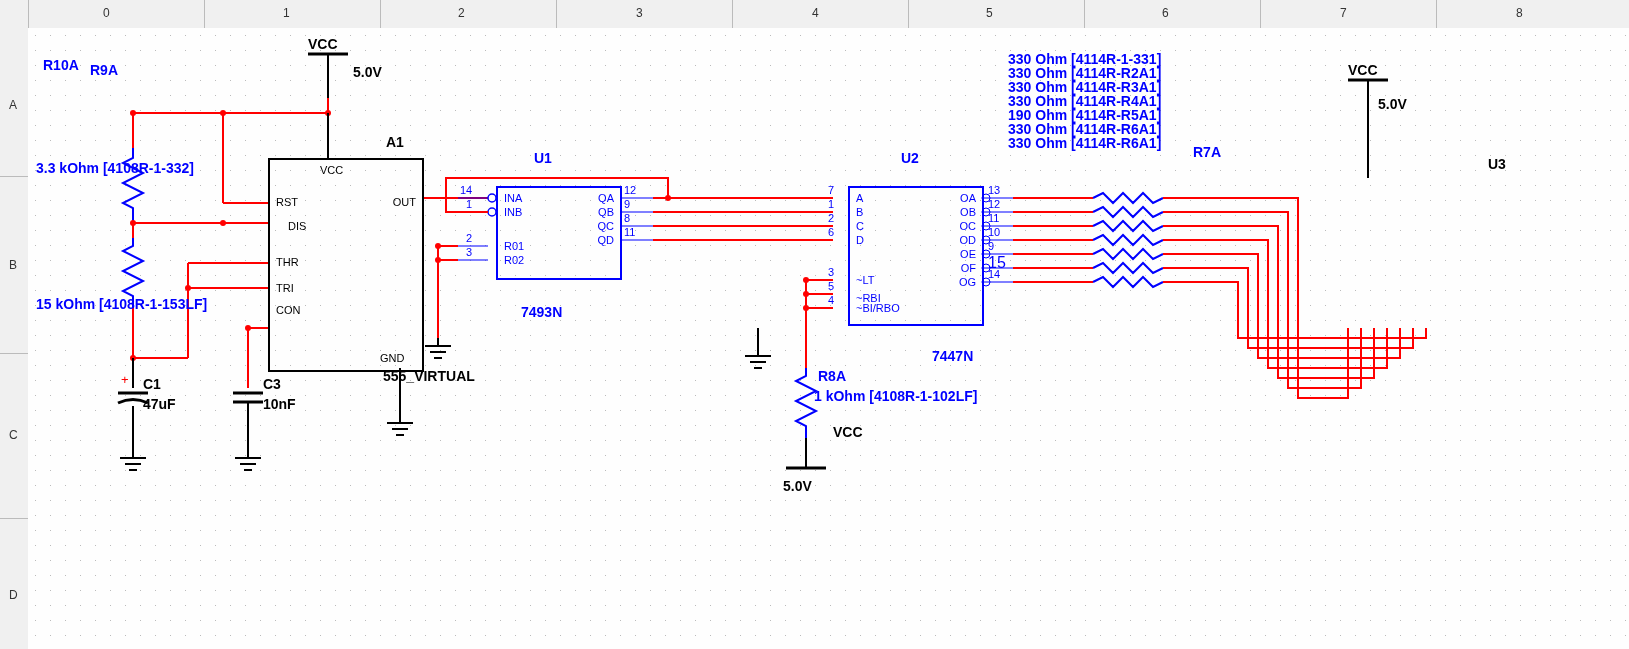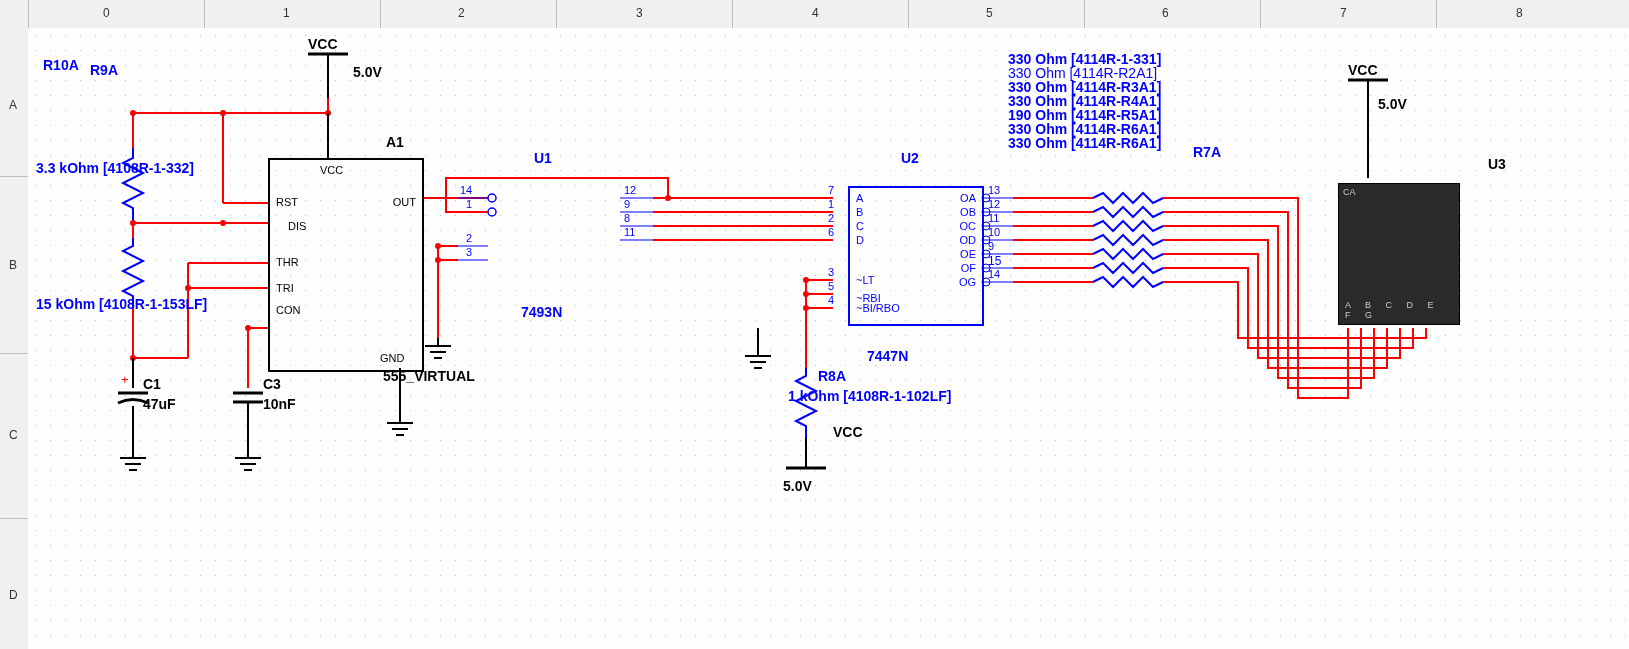--- a/index.html
+++ b/index.html
@@ -265,30 +265,30 @@
     <span class="lbl black" style="left:115px; top:348px">C1</span>
     <span class="lbl black" style="left:115px; top:368px">47uF</span>
     <span class="lbl black" style="left:235px; top:348px">C3</span>
     <span class="lbl black" style="left:235px; top:368px">10nF</span>
     <span class="lbl black" style="left:355px; top:340px">555_VIRTUAL</span>
 
     <span class="lbl blue" style="left:506px; top:122px">U1</span>
     <span class="lbl blue" style="left:493px; top:276px">7493N</span>
 
     <span class="lbl blue" style="left:873px; top:122px">U2</span>
-    <span class="lbl blue" style="left:839px; top:320px">7447N</span>
+    <span class="lbl blue" style="left:904px; top:320px">7447N</span>
 
     <span class="lbl blue" style="left:790px; top:340px">R8A</span>
-    <span class="lbl blue" style="left:760px; top:360px">1 kOhm  [4108R-1-102LF]</span>
+    <span class="lbl blue" style="left:786px; top:360px">1 kOhm  [4108R-1-102LF]</span>
     <span class="lbl black" style="left:805px; top:396px">VCC</span>
     <span class="lbl black" style="left:755px; top:450px">5.0V</span>
 
     <div style="position:absolute; left:980px; top:24px; line-height:14px">
       <div class="blue" style="font-weight:bold;font-size:14px">330 Ohm  [4114R-1-331]</div>
-      <div class="blue" style="font-weight:normal;font-size:14px">330 Ohm  [4114R-R2A1]</div>
+      <div class="blue" style="font-weight:bold;font-size:14px">330 Ohm  [4114R-R2A1]</div>
       <div class="blue" style="font-weight:bold;font-size:14px">330 Ohm  [4114R-R3A1]</div>
       <div class="blue" style="font-weight:bold;font-size:14px">330 Ohm  [4114R-R4A1]</div>
       <div class="blue" style="font-weight:bold;font-size:14px">190 Ohm  [4114R-R5A1]</div>
       <div class="blue" style="font-weight:bold;font-size:14px">330 Ohm  [4114R-R6A1]</div>
       <div class="blue" style="font-weight:bold;font-size:14px">330 Ohm  [4114R-R6A1]</div>
     </div>
     <span class="lbl blue" style="left:1165px; top:116px">R7A</span>
 
     <span class="lbl black" style="left:1320px; top:34px">VCC</span>
     <span class="lbl black" style="left:1350px; top:68px">5.0V</span>
@@ -298,20 +298,30 @@
       <span class="ic-txt" style="left:50px; top:4px;  color:#000">VCC</span>
       <span class="ic-txt" style="left:6px;  top:36px; color:#000">RST</span>
       <span class="ic-txt" style="left:18px;  top:60px; color:#000">DIS</span>
       <span class="ic-txt" style="left:6px;  top:96px; color:#000">THR</span>
       <span class="ic-txt" style="left:6px;  top:122px;color:#000">TRI</span>
       <span class="ic-txt" style="left:6px;  top:144px;color:#000">CON</span>
       <span class="ic-txt" style="left:110px;top:192px;color:#000">GND</span>
       <span class="ic-txt" style="right:6px; top:36px; color:#000">OUT</span>
     </div>
 
+    <div class="ic" style="left:468px; top:158px; width:122px; height:90px">
+      <span class="pin-l" style="top:4px">INA</span>
+      <span class="pin-l" style="top:18px">INB</span>
+      <span class="pin-l" style="top:52px">R01</span>
+      <span class="pin-l" style="top:66px">R02</span>
+      <span class="pin-r" style="top:4px">QA</span>
+      <span class="pin-r" style="top:18px">QB</span>
+      <span class="pin-r" style="top:32px">QC</span>
+      <span class="pin-r" style="top:46px">QD</span>
+    </div>
 
     <span class="lbl blue" style="left:432px; top:156px; font-size:11px; font-weight:normal">14</span>
     <span class="lbl blue" style="left:438px; top:170px; font-size:11px; font-weight:normal">1</span>
     <span class="lbl blue" style="left:438px; top:204px; font-size:11px; font-weight:normal">2</span>
     <span class="lbl blue" style="left:438px; top:218px; font-size:11px; font-weight:normal">3</span>
     <span class="lbl blue" style="left:596px; top:156px; font-size:11px; font-weight:normal">12</span>
     <span class="lbl blue" style="left:596px; top:170px; font-size:11px; font-weight:normal">9</span>
     <span class="lbl blue" style="left:596px; top:184px; font-size:11px; font-weight:normal">8</span>
     <span class="lbl blue" style="left:596px; top:198px; font-size:11px; font-weight:normal">11</span>
 
@@ -337,22 +347,18 @@
     <span class="lbl blue" style="left:800px; top:184px; font-size:11px; font-weight:normal">2</span>
     <span class="lbl blue" style="left:800px; top:198px; font-size:11px; font-weight:normal">6</span>
     <span class="lbl blue" style="left:800px; top:238px; font-size:11px; font-weight:normal">3</span>
     <span class="lbl blue" style="left:800px; top:252px; font-size:11px; font-weight:normal">5</span>
     <span class="lbl blue" style="left:800px; top:266px; font-size:11px; font-weight:normal">4</span>
     <span class="lbl blue" style="left:960px; top:156px; font-size:11px; font-weight:normal">13</span>
     <span class="lbl blue" style="left:960px; top:170px; font-size:11px; font-weight:normal">12</span>
     <span class="lbl blue" style="left:960px; top:184px; font-size:11px; font-weight:normal">11</span>
     <span class="lbl blue" style="left:960px; top:198px; font-size:11px; font-weight:normal">10</span>
     <span class="lbl blue" style="left:960px; top:212px; font-size:11px; font-weight:normal">9</span>
-    <span class="lbl blue" style="left:960px; top:226px; font-size:12px; font-weight:normal">15</span>
+    <span class="lbl blue" style="left:960px; top:226px; font-size:16px; font-weight:normal">15</span>
     <span class="lbl blue" style="left:960px; top:240px; font-size:11px; font-weight:normal">14</span>
 
-    <div class="seg" style="left:1310px; top:155px; width:120px; height:140px">
-      <span class="seg-lbl" style="left:4px; top:3px">CA</span>
-      <span class="seg-lbl" style="left:6px; bottom:4px; letter-spacing:6px">A B C D E F G</span>
-    </div>
 
   </div>
 </div>
 
 </body></html>

